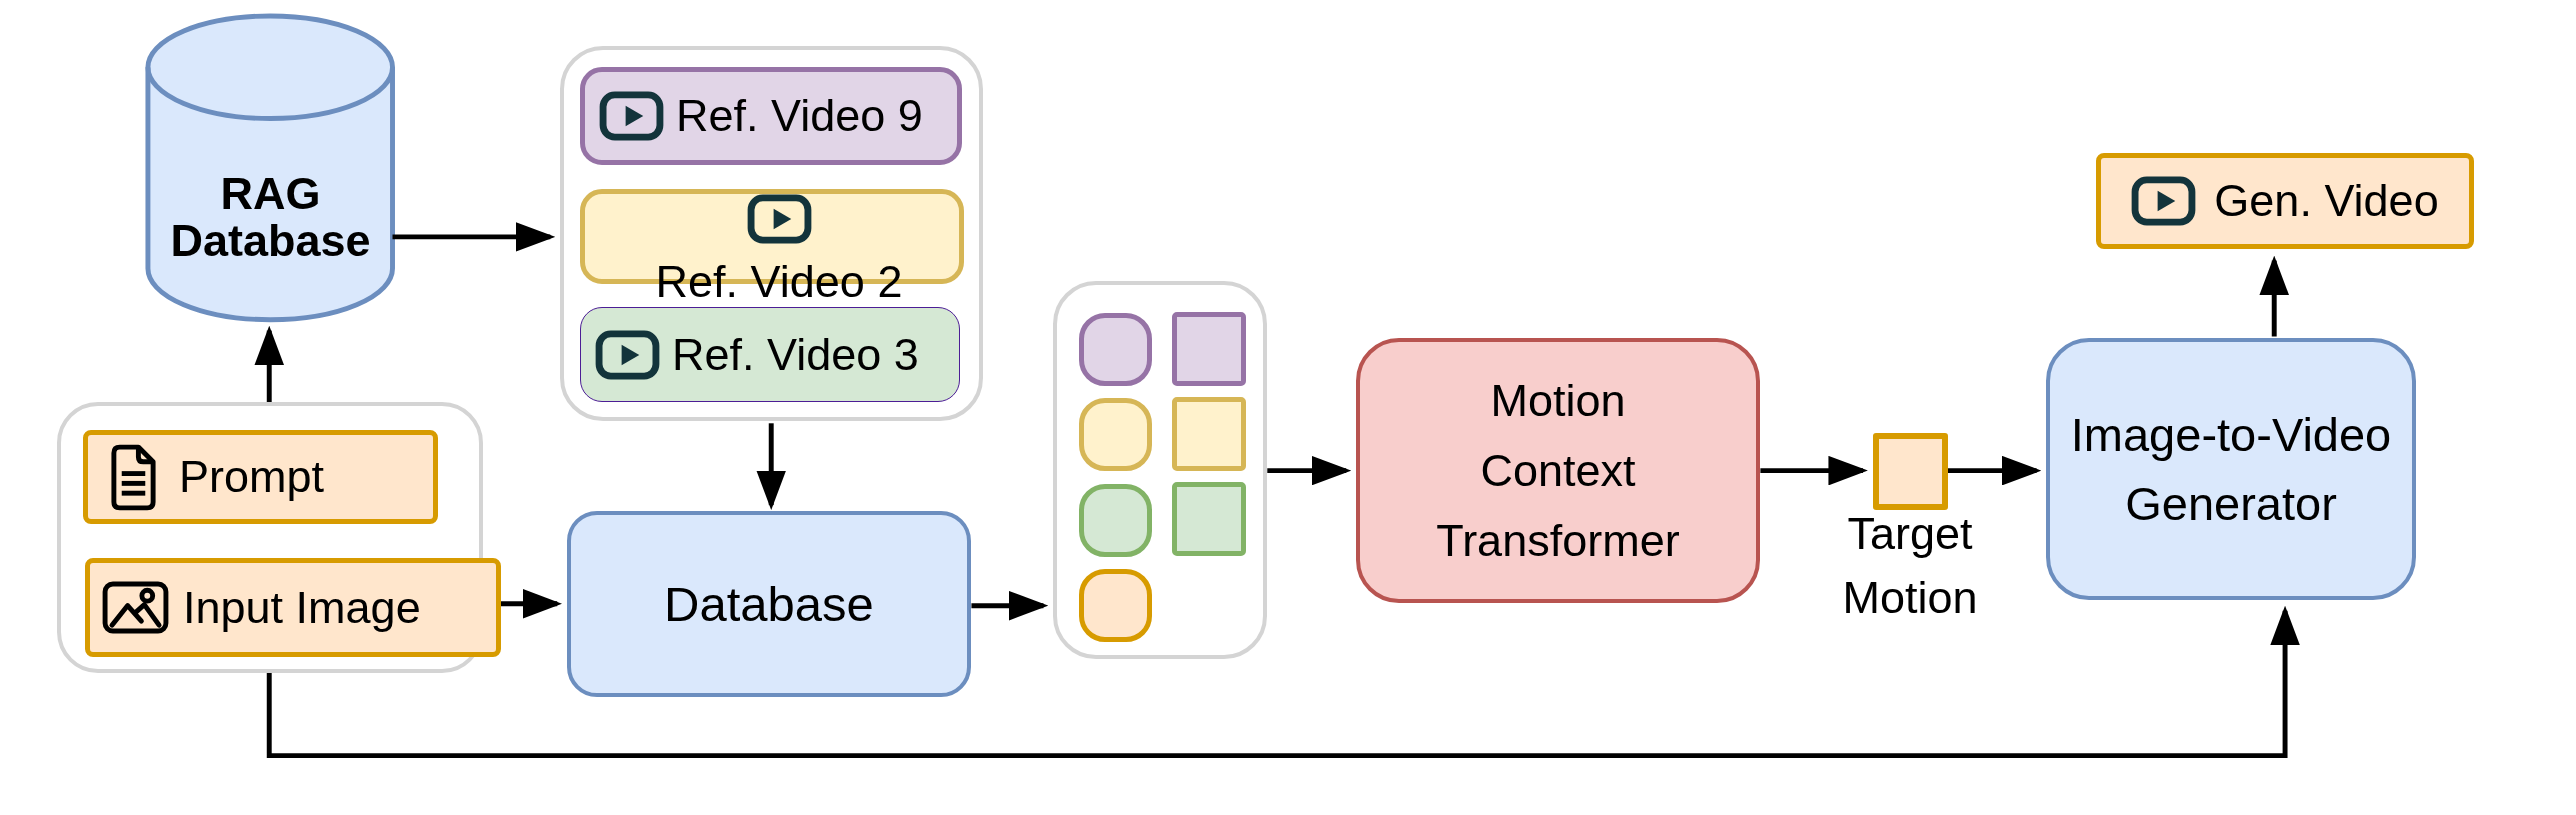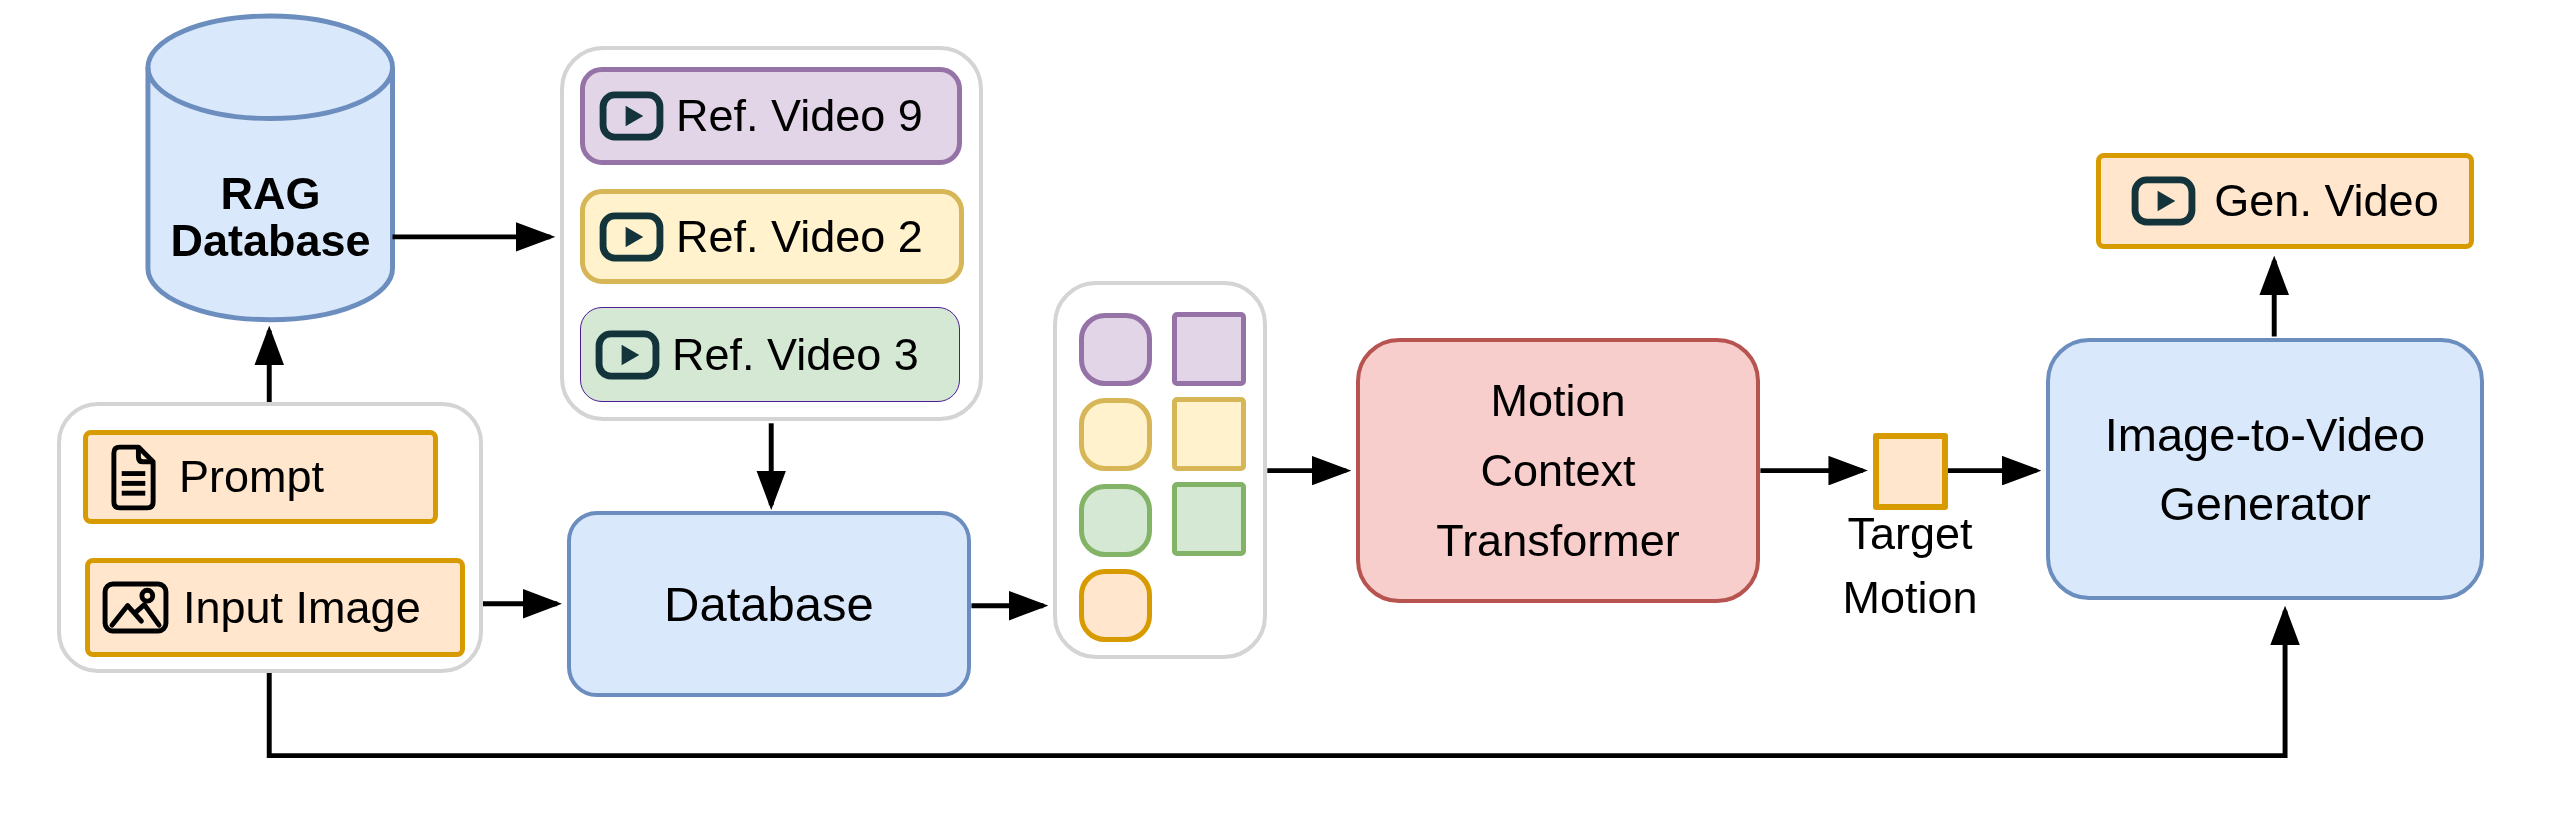--- a/index.html
+++ b/index.html
@@ -9,21 +9,21 @@
   .layer { position:absolute; left:0; top:0; z-index:0; }
   .abs { position:absolute; }
   .box { position:absolute; display:flex; align-items:center; z-index:2; }
   .center { justify-content:center; text-align:center; }
   .ml { white-space:pre-line; }
   .group { position:absolute; background:#fff; border:4px solid #d4d4d4; border-radius:43px; z-index:1; }
   .blue   { background:#dae8fc; border:4px solid #6c8ebf; }
   .red    { background:#f8cecc; border:4px solid #b85450; }
   .orangebox { background:#ffe6cc; border:5px solid #d79b00; border-radius:8px; }
   .purplebox { background:#e1d5e7; border:5px solid #9673a6; border-radius:22px; }
-  .yellowbox { background:#fff2cc; border:5px solid #d6b656; border-radius:22px; }
+  .yellowbox { background:#fff2cc; border:5px solid #d6b656; border-radius:22px;flex-direction:column; }
   .greenbox  { background:#d5e8d4; border:1px solid #4c1d95; border-radius:22px; }
   .refitem { position:absolute; display:flex; align-items:center; padding-left:14px; gap:12px; font-size:45px; }
   .inputitem { position:absolute; display:flex; align-items:center; font-size:45px; }
   .token { position:absolute; }
   .t-purple { background:#e1d5e7; border:5px solid #9673a6; }
   .t-yellow { background:#fff2cc; border:5px solid #d6b656; }
   .t-green  { background:#d5e8d4; border:5px solid #82b366; }
   .t-orange { background:#ffe6cc; border:5px solid #d79b00; }
   .rounded26 { border-radius:26px; }
   .rounded5  { border-radius:5px; }
@@ -89,21 +89,21 @@
     <div class="inputitem orangebox" style="left:22px;top:24px;width:355px;height:94px;padding-left:20px;gap:20px;">
       <svg class="icon" width="51" height="69" viewBox="0 0 52 70">
         <path d="M6,10 Q6,4 12,4 H31 L46,19 V60 Q46,66 40,66 H12 Q6,66 6,60 Z" fill="none" stroke="#000" stroke-width="5" stroke-linejoin="round"></path>
         <path d="M31,4 V14 Q31,19 36,19 H46" fill="none" stroke="#000" stroke-width="5"></path>
         <line x1="14" y1="31" x2="38" y2="31" stroke="#000" stroke-width="5"></line>
         <line x1="14" y1="41" x2="38" y2="41" stroke="#000" stroke-width="5"></line>
         <line x1="14" y1="51" x2="38" y2="51" stroke="#000" stroke-width="5"></line>
       </svg>
       <span>Prompt</span>
     </div>
-    <div class="inputitem orangebox" style="left:24px;top:152px;width:380px;height:99px;padding-left:12px;gap:14px;">
+    <div class="inputitem orangebox" style="left:24px;top:152px;width:416px;height:99px;padding-left:12px;gap:14px;">
       <svg class="icon" width="67" height="53" viewBox="0 0 68 54">
         <rect x="3" y="3" width="62" height="48" rx="8" fill="none" stroke="#000" stroke-width="5"></rect>
         <circle cx="46" cy="15" r="5.5" fill="none" stroke="#000" stroke-width="5"></circle>
         <path d="M10,45 L26,25 L40,41 M33,33 L43,24 L58,45" fill="none" stroke="#000" stroke-width="5" stroke-linejoin="round" stroke-linecap="round"></path>
       </svg>
       <span>Input Image</span>
     </div>
   </div>
 
   <div class="box center blue" style="left:567px;top:511px;width:404px;height:186px;border-radius:30px;font-size:49px;">Database</div>
@@ -119,21 +119,21 @@
   </div>
 
   <div class="box center red ml" style="left:1356px;top:338px;width:404px;height:265px;border-radius:43px;font-size:45px;line-height:70px;">Motion
 Context
 Transformer</div>
 
   <div class="abs" style="left:1873px;top:433px;width:75px;height:77px;background:#ffe6cc;border:6px solid #d79b00;border-radius:3px;z-index:2;"></div>
   <div class="box center ml" style="left:1762px;top:502px;width:296px;font-size:45px;line-height:64px;justify-content:center;">Target
 Motion</div>
 
-  <div class="box center blue ml" style="left:2046px;top:338px;width:438px;height:262px;border-radius:43px;font-size:47px;line-height:69px;">Image-to-Video
+  <div class="box center blue ml" style="left:2046px;top:338px;width:370px;height:262px;border-radius:43px;font-size:47px;line-height:69px;">Image-to-Video
 Generator</div>
 
   <div class="box center orangebox" style="left:2096px;top:153px;width:378px;height:96px;gap:18px;font-size:45px;">
     <svg class="icon" width="65" height="50" viewBox="0 0 66 51">
       <rect x="4" y="4" width="58" height="43" rx="12" fill="none" stroke="#13343b" stroke-width="7"></rect>
       <path d="M27,15 L45,25.5 L27,36 Z" fill="#13343b"></path>
     </svg>
     <span>Gen. Video</span>
   </div>
 

